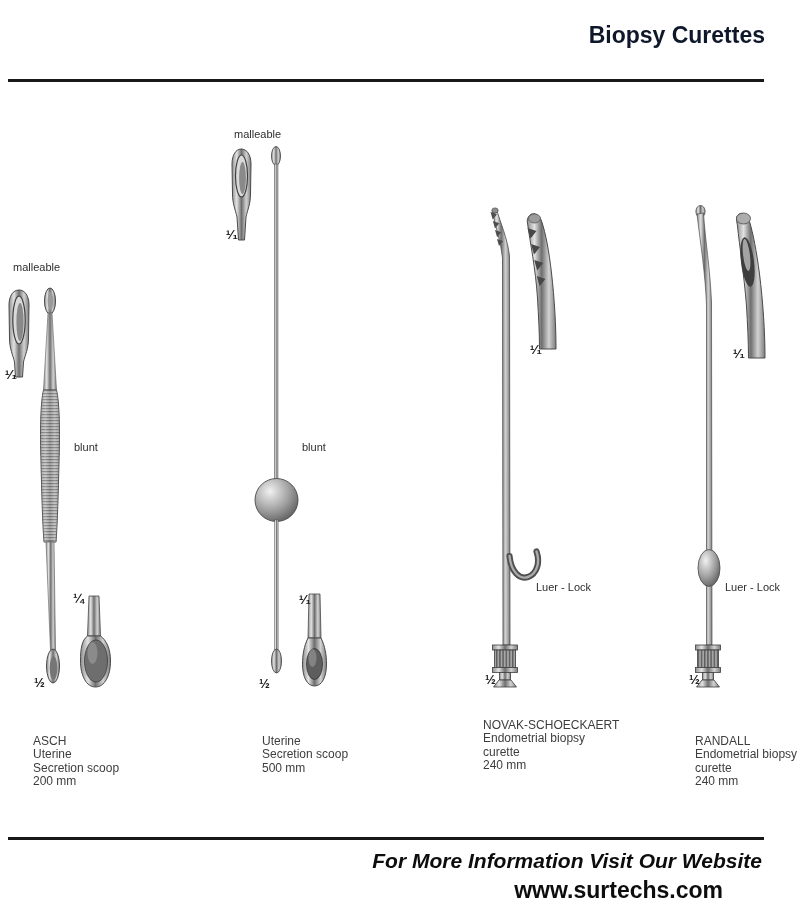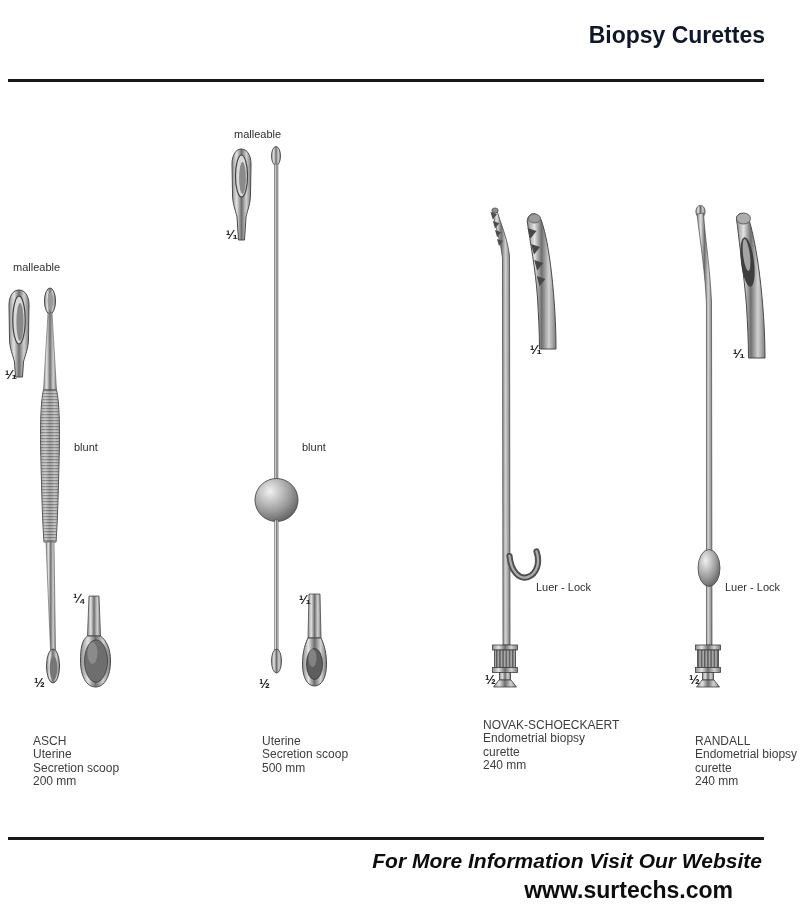--- a/index.html
+++ b/index.html
@@ -19,21 +19,21 @@
   .frac{
     position:absolute;font-size:13px;font-weight:bold;color:#222;white-space:nowrap;
   }
   .caption{
     position:absolute;font-size:12px;line-height:13.3px;color:#3d3d3d;white-space:nowrap;margin-top:32px;
   }
   .footer1{
     position:absolute;top:849px;right:38px;font-weight:bold;font-size:21px;color:#0d0d0d;white-space:nowrap;font-style:italic;
   }
   .footer2{
-    position:absolute;top:877px;right:67px;font-weight:bold;font-size:23px;color:#0d0d0d;white-space:nowrap;
+    position:absolute;top:877px;right:77px;font-weight:bold;font-size:23px;color:#0d0d0d;white-space:nowrap;
   }
 </style>
 </head>
 <body>
 
 <div class="page">
 
   <svg class="artwork" width="800" height="904" viewBox="0 0 800 904">
     <defs>
       <linearGradient id="tubeH" x1="0" y1="0" x2="1" y2="0">

